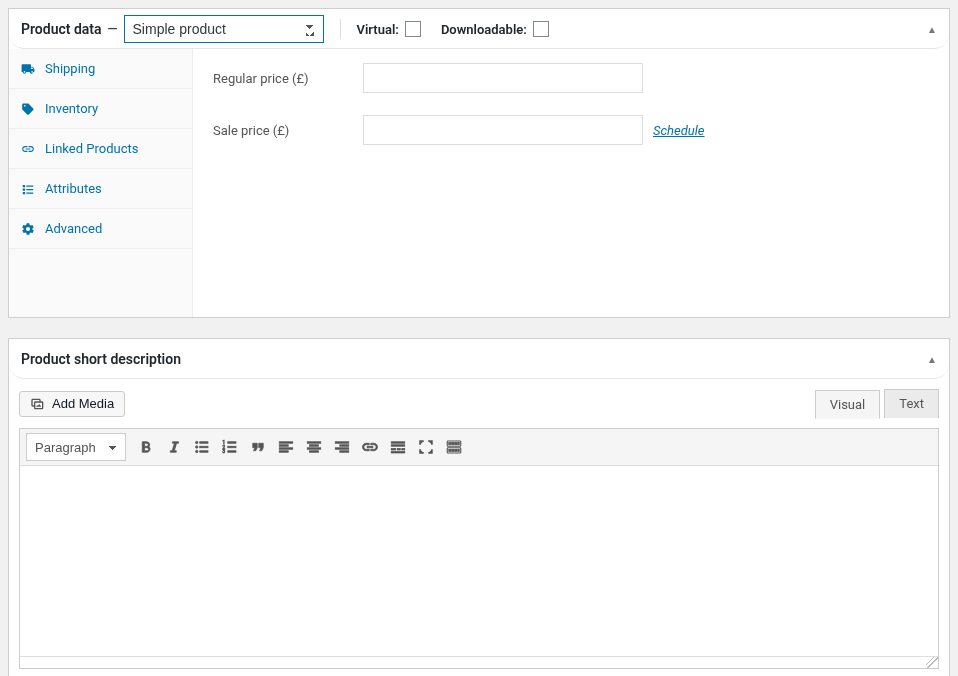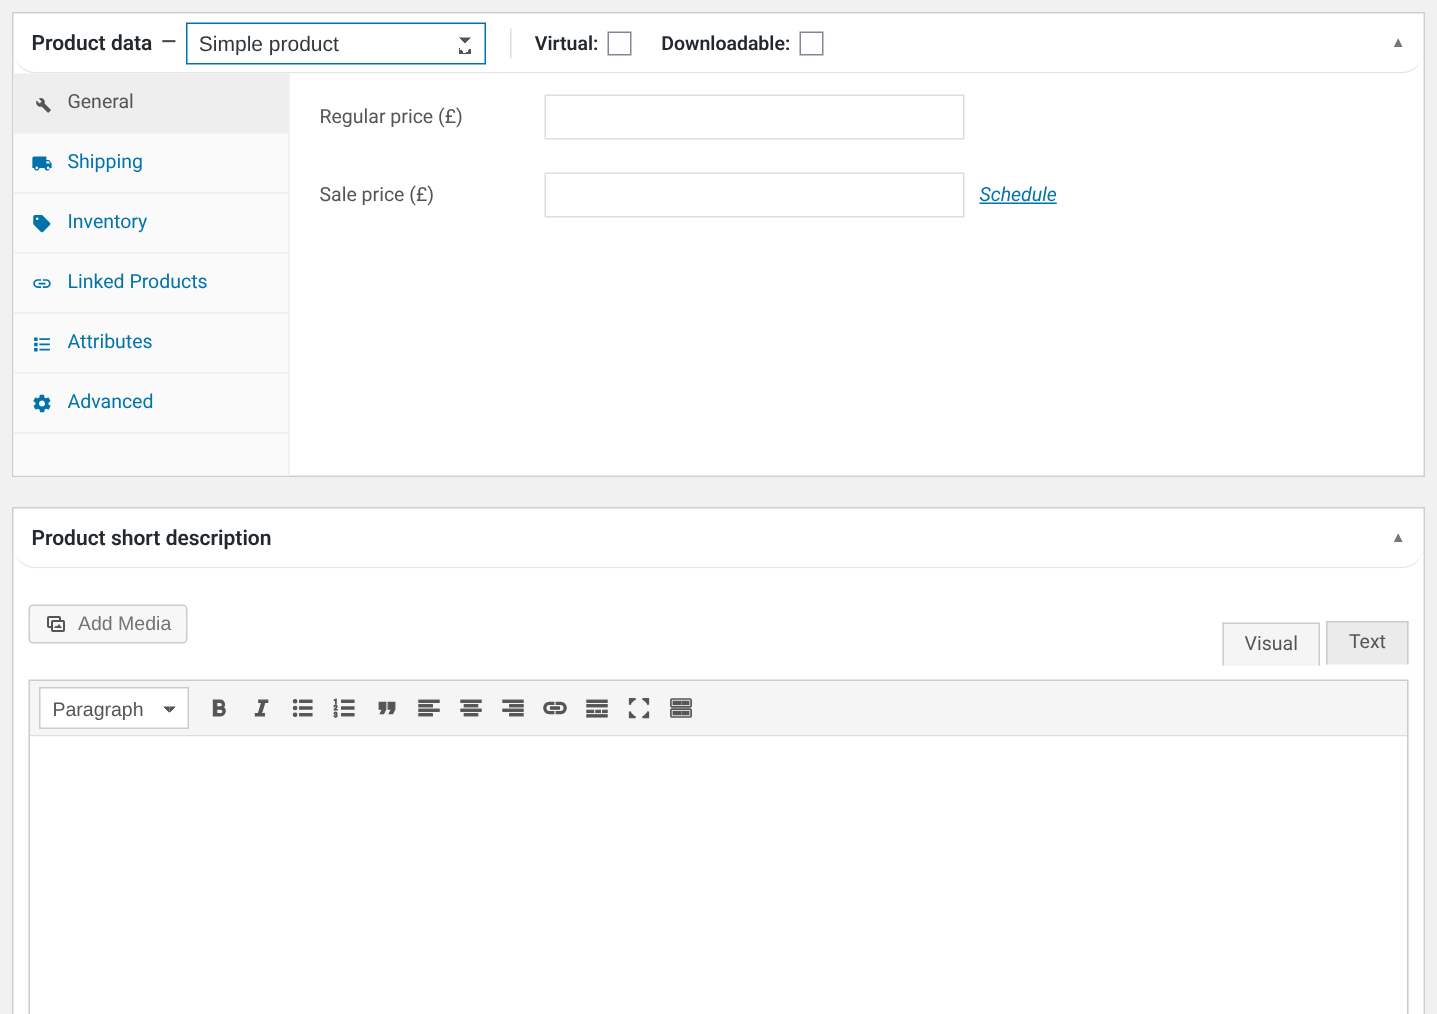--- a/index.html
+++ b/index.html
@@ -153,35 +153,34 @@
     padding: 10px;
   }
   .media-row {
     display: flex;
     align-items: center;
     justify-content: space-between;
     margin-bottom: 10px;
   }
   .add-media-btn {
     display: inline-flex;
-    align-items: flex-start;
+    align-items: center;
     gap: 6px;
     background: #f7f7f7;
     border: 1px solid #ccc;
     border-radius: 3px;
     padding: 4px 10px;
     font-size: 13px;
-    color: #737373;
+    color: #0f172a;
     cursor: pointer;
   }
   .add-media-btn svg { width: 16px; height: 16px; fill: #555; }
   .editor-tabs {
     display: flex;
     gap: 4px;
-    margin-top: 25px;
   }
   .editor-tab {
     padding: 6px 14px;
     font-size: 13px;
     color: #555;
     border: 1px solid #ccc;
     border-bottom: none;
     background: #ebebeb;
     cursor: pointer;
   }
@@ -266,30 +265,20 @@
       <input type="checkbox" style="">
     </label>
     <label class="chk-group" style="margin-left:14px">
       <span>Downloadable:</span>
       <input type="checkbox" style="">
     </label>
     <span class="collapse-arrow">▲</span>
   </div>
   <div class="panel-body">
     <ul class="tabs">
-      <li class="active">
-          <a>
-        <span class="tab-icon">
-              <svg viewBox="0 0 24 24">
-                <path d="M22 19l-7-7c.6-1.6.2-3.5-1.1-4.8-1.5-1.5-3.8-1.8-5.6-.8l3.3 3.3-2.3 2.3L5.9 8.7c-1 1.8-.7 4.1.8 5.6 1.3 1.3 3.2 1.7 4.8 1.1l7 7c.3.3.8.3 1.1 0l2.4-2.4c.3-.2.3-.7 0-1z"></path>
-              </svg>
-            </span>
-        <span>General</span>
-      </a>
-        </li>
       <li>
           <a>
         <span class="tab-icon">
               <svg viewBox="0 0 24 24">
                 <path d="M20 8h-3V4H3c-1.1 0-2 .9-2 2v11h2c0 1.7 1.3 3 3 3s3-1.3 3-3h6c0 1.7 1.3 3 3 3s3-1.3 3-3h2v-5l-3-4zM6 18.5c-.8 0-1.5-.7-1.5-1.5s.7-1.5 1.5-1.5 1.5.7 1.5 1.5-.7 1.5-1.5 1.5zm13 0c-.8 0-1.5-.7-1.5-1.5s.7-1.5 1.5-1.5 1.5.7 1.5 1.5-.7 1.5-1.5 1.5zM17 12V9.5h2.5l2 2.5H17z"></path>
               </svg>
             </span>
         <span>Shipping</span>
       </a>
         </li>

